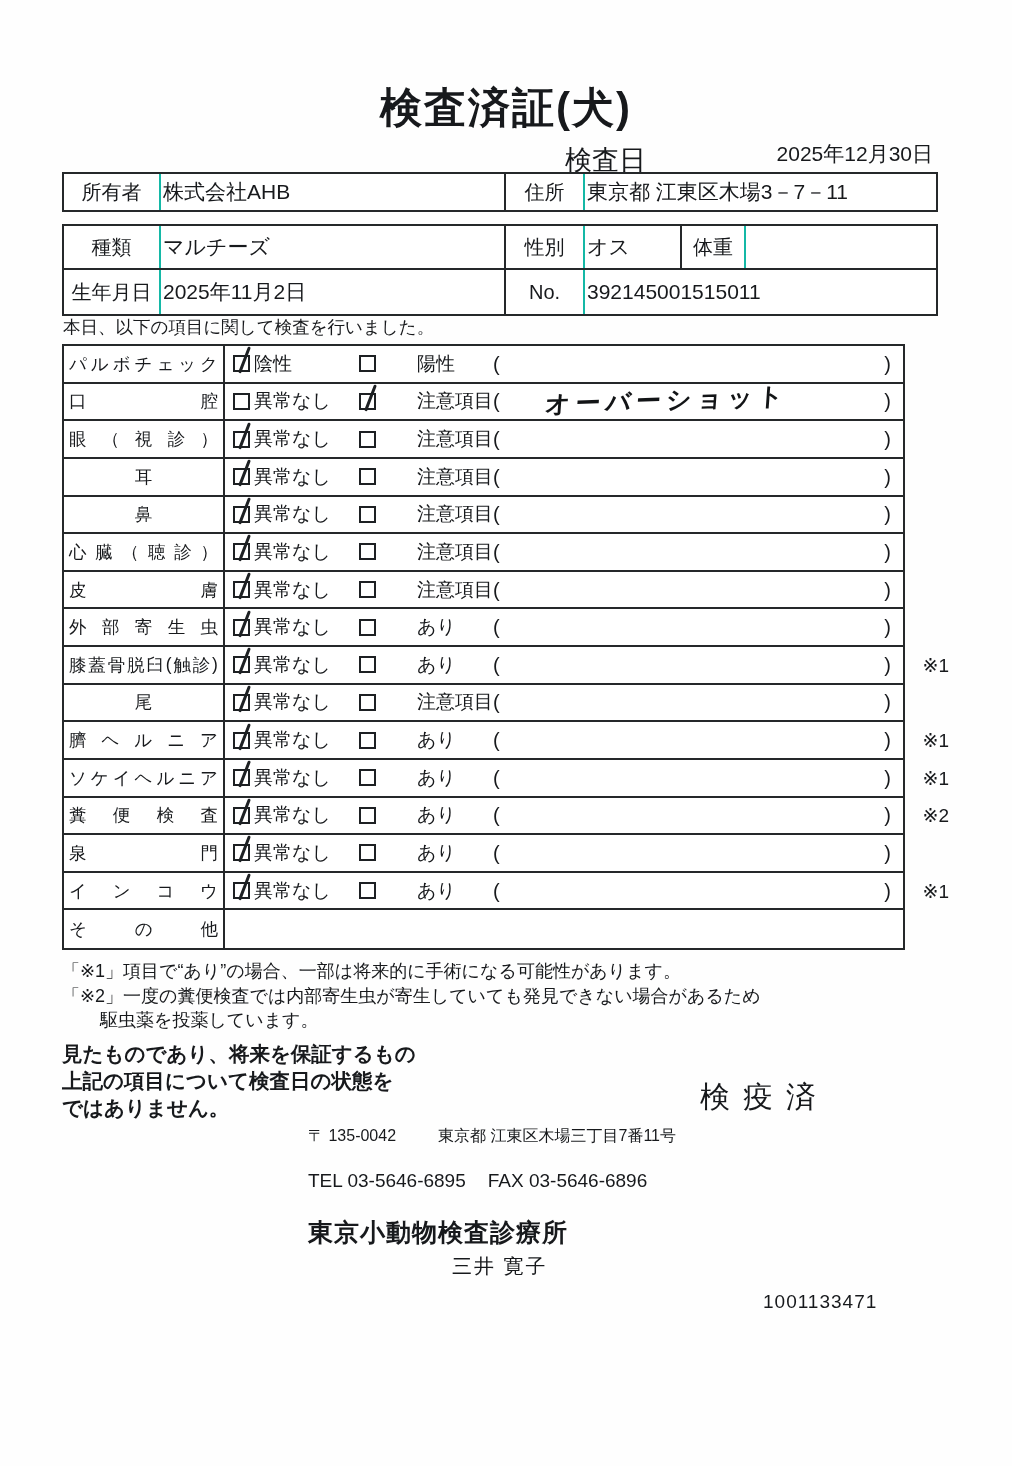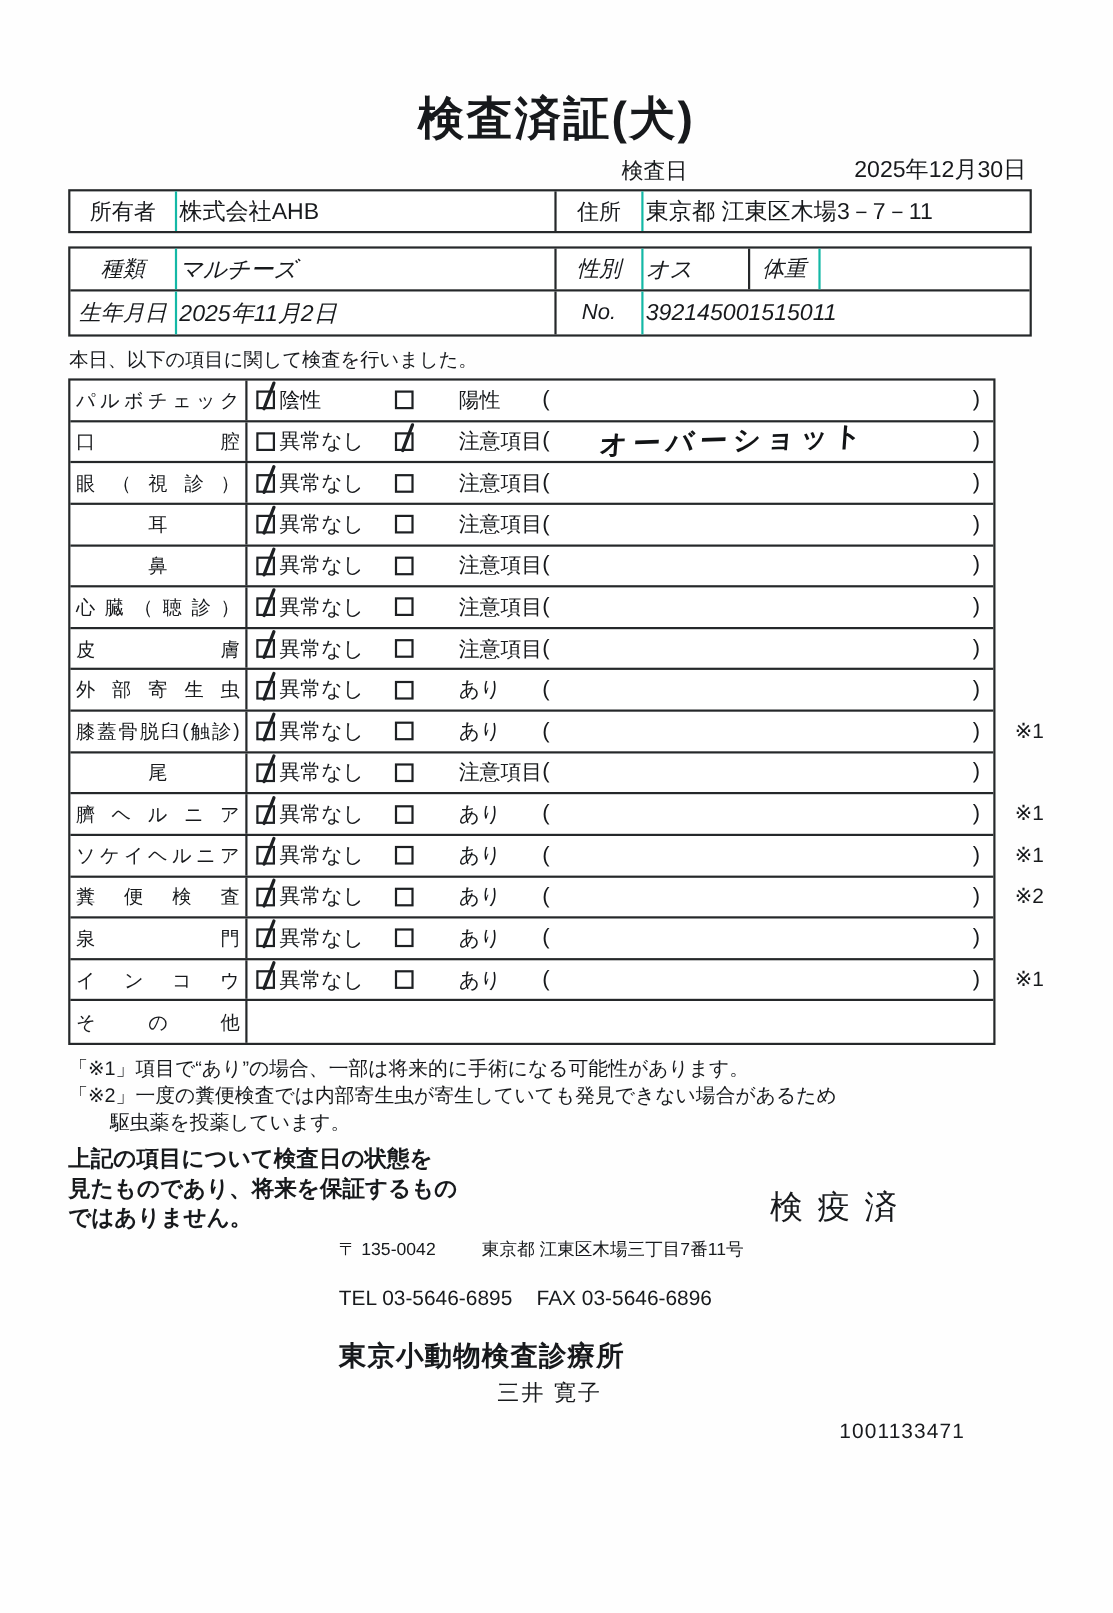--- a/index.html
+++ b/index.html
@@ -10,27 +10,27 @@
     font-family:"Liberation Sans","DejaVu Sans",sans-serif;
     color:#17191c;
     overflow:hidden;
     margin:0 auto;
   }
   
   .doc-title{
     position:absolute;top:80px;left:0;width:100%;
     text-align:center;font-size:42px;font-weight:600;letter-spacing:2px;
   }
-  .exam-date-label{position:absolute;top:142px;left:565px;font-size:20px;}
+  .exam-date-label{position:absolute;top:142px;left:565px;font-size:27px;}
   .exam-date-value{position:absolute;top:140px;right:79px;font-size:21px;}
 
   
   .hdr-table{position:absolute;left:62px;width:876px;border:2px solid #25282a;box-sizing:border-box;background:#fff;}
   .owner-table{top:172px;height:40px;}
-  .info-table{top:224px;height:82px;font-style:italic;}
+  .info-table{top:224px;height:92px;}
   .hdr-row{display:grid;height:100%;box-sizing:border-box;}
   .info-row{height:50%;box-sizing:border-box;}
   .info-row.first{border-bottom:2px solid #25282a;}
   .owner-cols{grid-template-columns:97px 345px 79px 1fr;}
   .breed-cols{grid-template-columns:97px 345px 79px 97px 64px 1fr;}
   .birth-cols{grid-template-columns:97px 345px 79px 1fr;}
   .cell{display:flex;align-items:center;box-sizing:border-box;font-size:20px;overflow:hidden;white-space:nowrap;}
   .cell.lab{justify-content:center;border-right:2px solid #14b8a6;}
   .cell.val{padding-left:2px;font-size:21px;text-align:right;}
   .cell.val.divr{border-right:2px solid #25282a;}
@@ -443,22 +443,22 @@
         </div>
         <div class="t-content"></div>
       </div>
     </div>
 
   <div class="fn fn1">「※1」項目で“あり”の場合、一部は将来的に手術になる可能性があります。</div>
   <div class="fn fn2a">「※2」一度の糞便検査では内部寄生虫が寄生していても発見できない場合があるため</div>
   <div class="fn fn2b">駆虫薬を投薬しています。</div>
 
   <div class="disclaimer">
+    <div>見たものであり、将来を保証するもの</div>
     <div>上記の項目について検査日の状態を</div>
-    <div>見たものであり、将来を保証するもの</div>
     <div>ではありません。</div>
   </div>
 
   <div class="stamp">検疫済</div>
 
   <div class="postal-line">
     <span>〒 135-0042</span><span class="gap"></span><span>東京都 江東区木場三丁目7番11号</span>
   </div>
   <div class="tel-line">
     <span>TEL 03-5646-6895</span><span class="gap"></span><span>FAX 03-5646-6896</span>

